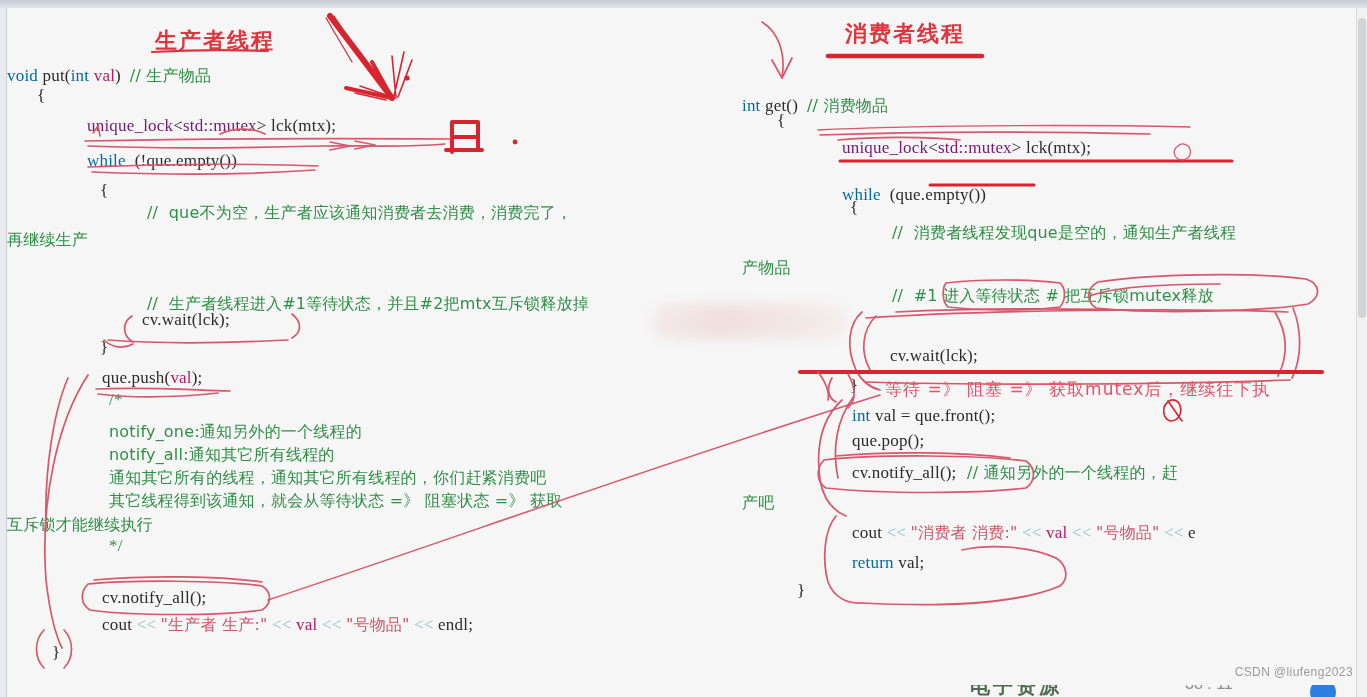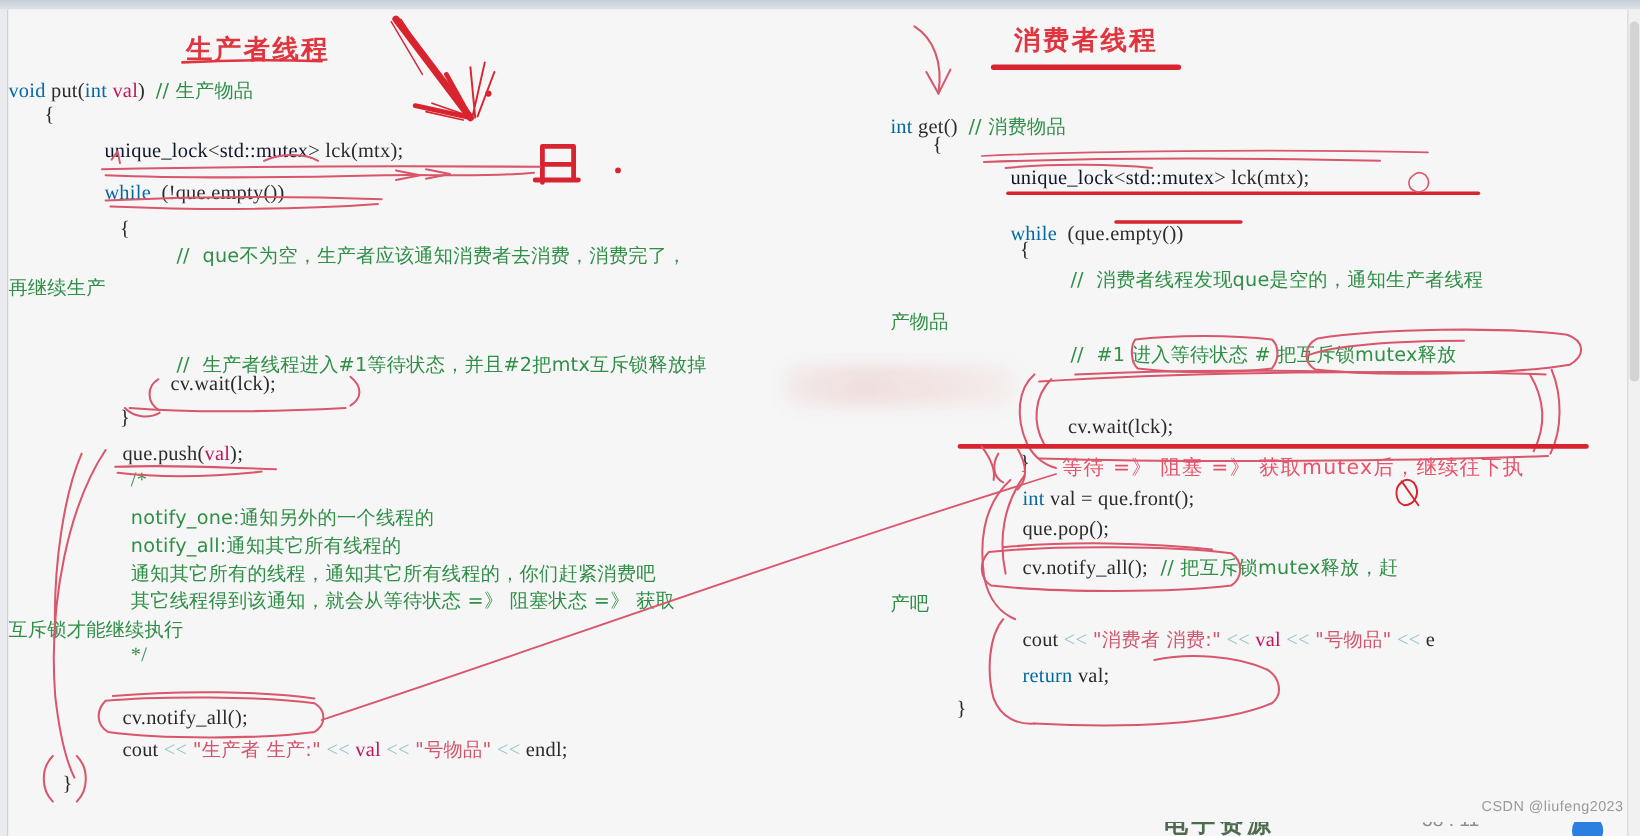--- a/index.html
+++ b/index.html
@@ -22,21 +22,21 @@
     background:#f6f6f7;overflow:hidden;}
 
   
   .code{position:absolute;white-space:pre;font-family:"Liberation Serif","DejaVu Serif",serif;
     font-size:17px;line-height:19px;color:#2b2b2b;letter-spacing:.2px;}
   .kw{color:#0369a1;}
   .cm{color:#2f8f46;}
   .str{color:#d2566b;}
   .op{color:#8fc4c9;}
   .var{color:#be185d;}
-  .typ{color:#0f172a;}
+  .typ{color:#701a75;}
   .cn{font-family:"DejaVu Sans","Liberation Sans",sans-serif;font-size:16px;}
 
   
   #ink{position:absolute;left:0;top:0;width:1367px;height:697px;pointer-events:none;}
   .title-zh{position:absolute;color:#e0353f;font-family:"DejaVu Sans","Liberation Sans",sans-serif;
     font-size:22px;font-weight:700;letter-spacing:2px;}
   .red-note{position:absolute;color:#e8516a;font-family:"DejaVu Sans","Liberation Sans",sans-serif;
     font-size:17px;white-space:pre;letter-spacing:1px;text-align:center;}
   
   #redaction{position:absolute;left:645px;top:296px;width:195px;height:35px;
@@ -91,21 +91,21 @@
       <div class="code" style="left: 835px; top: 130px;"><span class="typ">unique_lock</span><span>&lt;</span><span class="typ">std::mutex</span><span>&gt; lck(mtx);</span></div>
       <div class="code" style="left: 835px; top: 161px; margin-top: 16px;"><span class="kw">while</span><span>  (que.empty())</span></div>
       <div class="code" style="left: 843px; top: 190px;"><span>{</span></div>
       <div class="code" style="left: 885px; top: 215px;"><span class="cm cn">//  消费者线程发现que是空的，通知生产者线程</span></div>
       <div class="code" style="left: 735px; top: 250px;"><span class="cm cn">产物品</span></div>
       <div class="code" style="left: 885px; top: 278px;"><span class="cm cn">//  #1 进入等待状态 # 把互斥锁mutex释放</span></div>
       <div class="code" style="left: 883px; top: 338px;"><span>cv.wait(lck);</span></div>
       <div class="code" style="left: 843px; top: 368px;"><span>}</span></div>
       <div class="code" style="left: 845px; top: 398px;"><span class="kw">int </span><span>val = que.front();</span></div>
       <div class="code" style="left: 845px; top: 423px;"><span>que.pop();</span></div>
-      <div class="code" style="left: 845px; top: 455px;"><span>cv.notify_all();</span><span class="cm cn">  // 把互斥锁mutex释放，赶</span></div>
+      <div class="code" style="left: 845px; top: 455px;"><span>cv.notify_all();</span><span class="cm cn">  // 通知另外的一个线程的，赶</span></div>
       <div class="code" style="left: 735px; top: 485px;"><span class="cm cn">产吧</span></div>
       <div class="code" style="left: 845px; top: 515px;"><span>cout </span><span class="op">&lt;&lt; </span><span class="str cn">"消费者 消费:"</span><span class="op"> &lt;&lt; </span><span class="var">val</span><span class="op"> &lt;&lt; </span><span class="str cn">"号物品"</span><span class="op"> &lt;&lt; </span><span>e</span></div>
       <div class="code" style="left: 845px; top: 545px;"><span class="kw">return </span><span>val;</span></div>
       <div class="code" style="left: 790px; top: 573px;"><span>}</span></div>
     </div>
 
   <div id="redaction"></div>
 </div>
 
 <svg id="ink" viewBox="0 0 1367 697" xmlns="http://www.w3.org/2000/svg">

